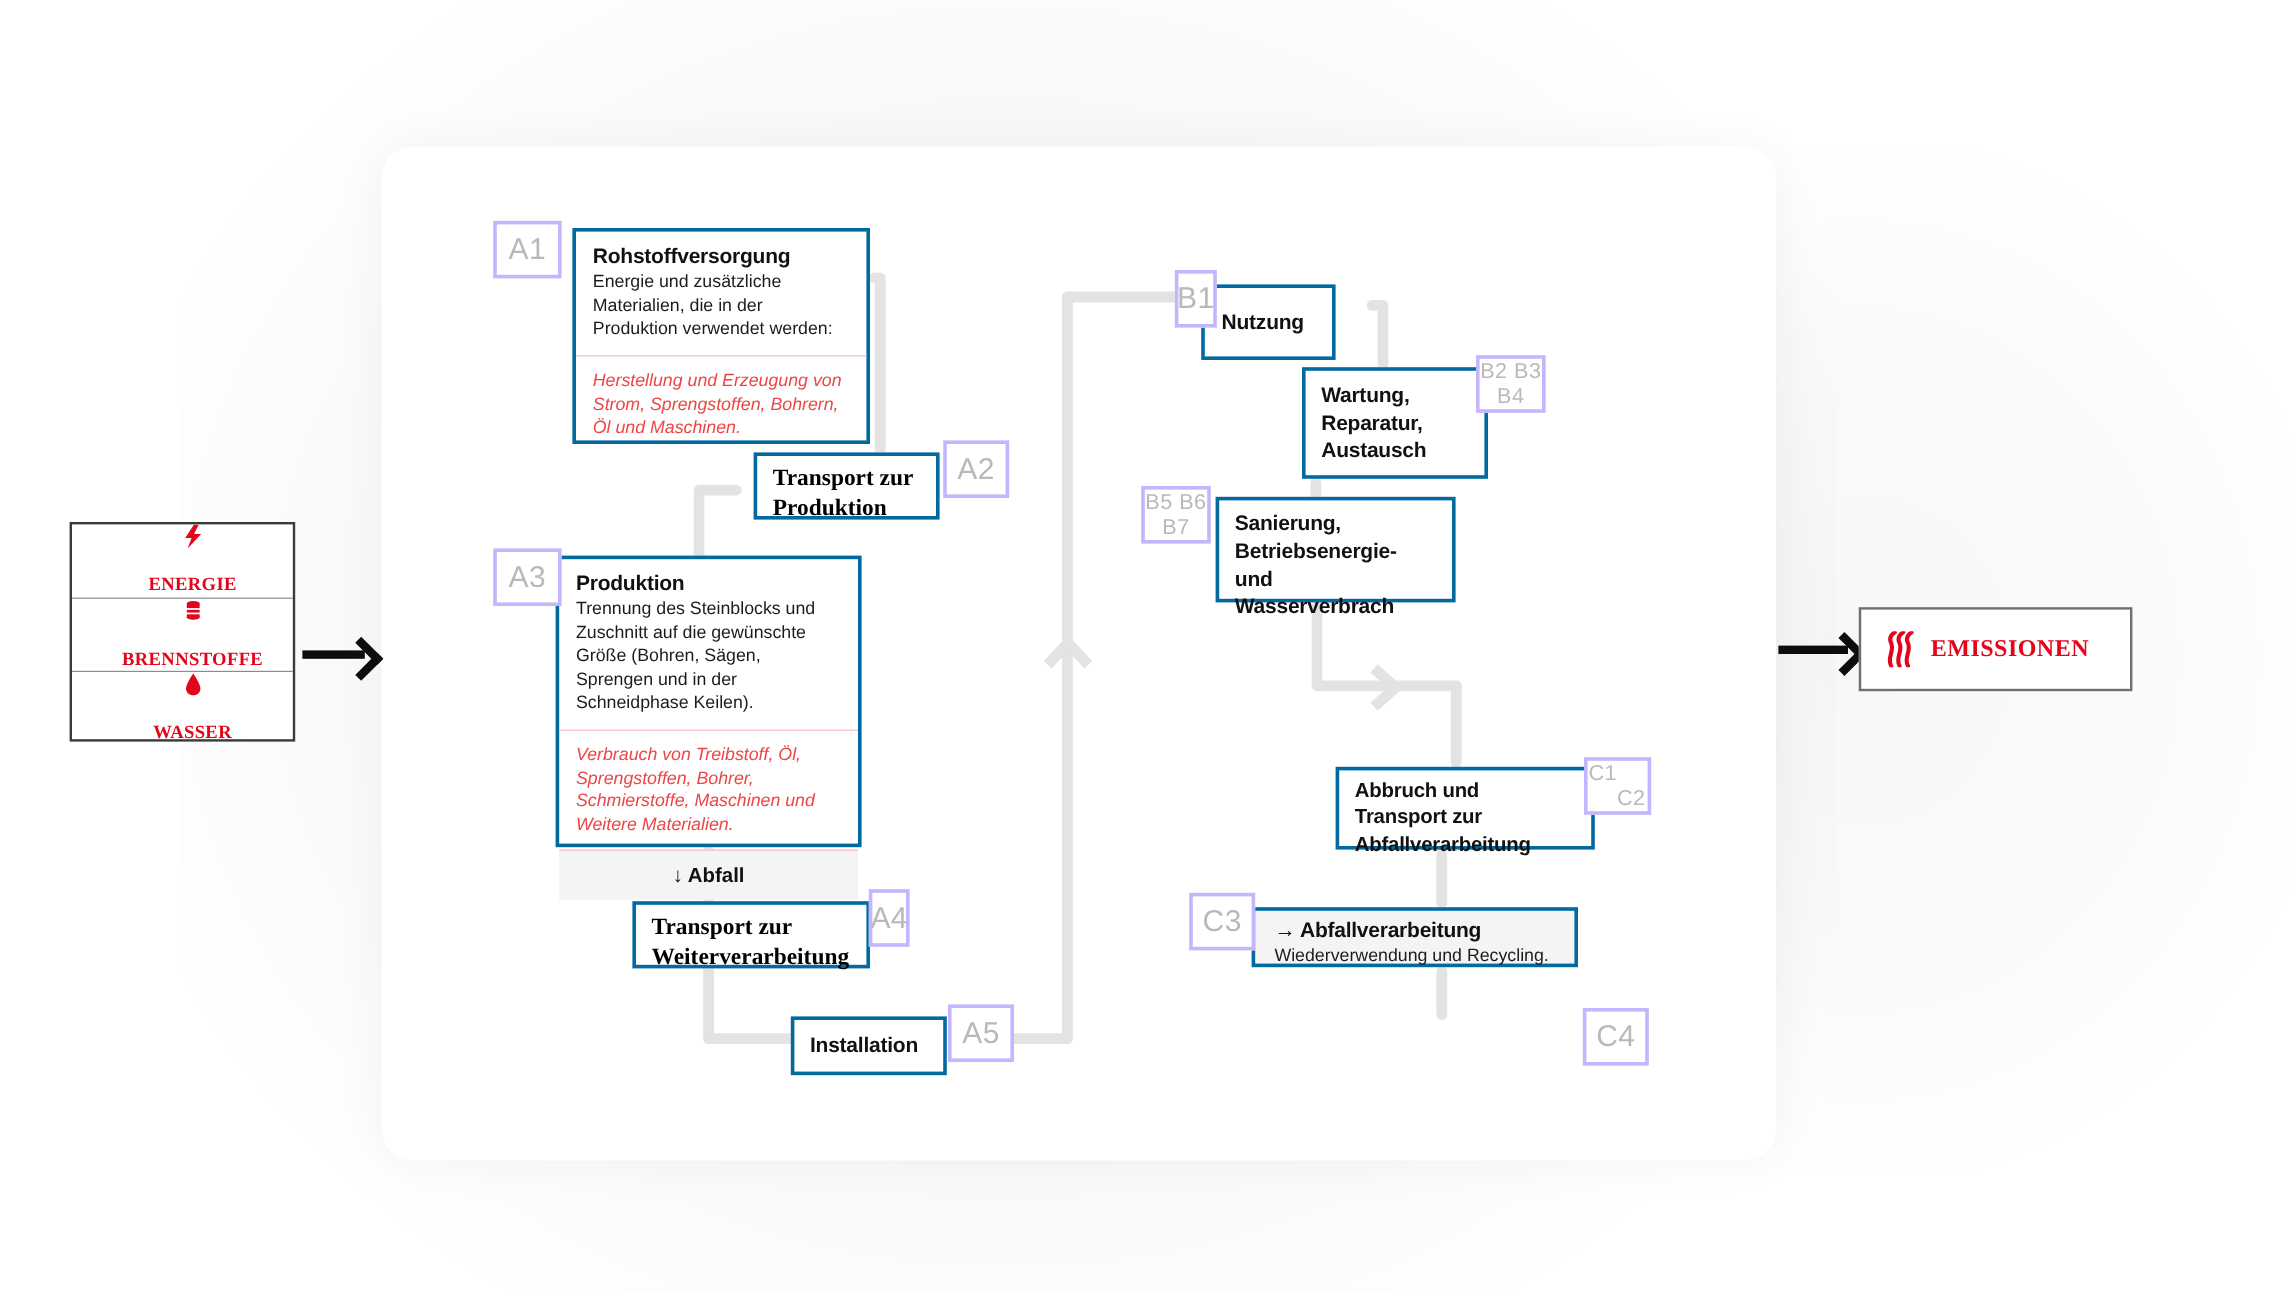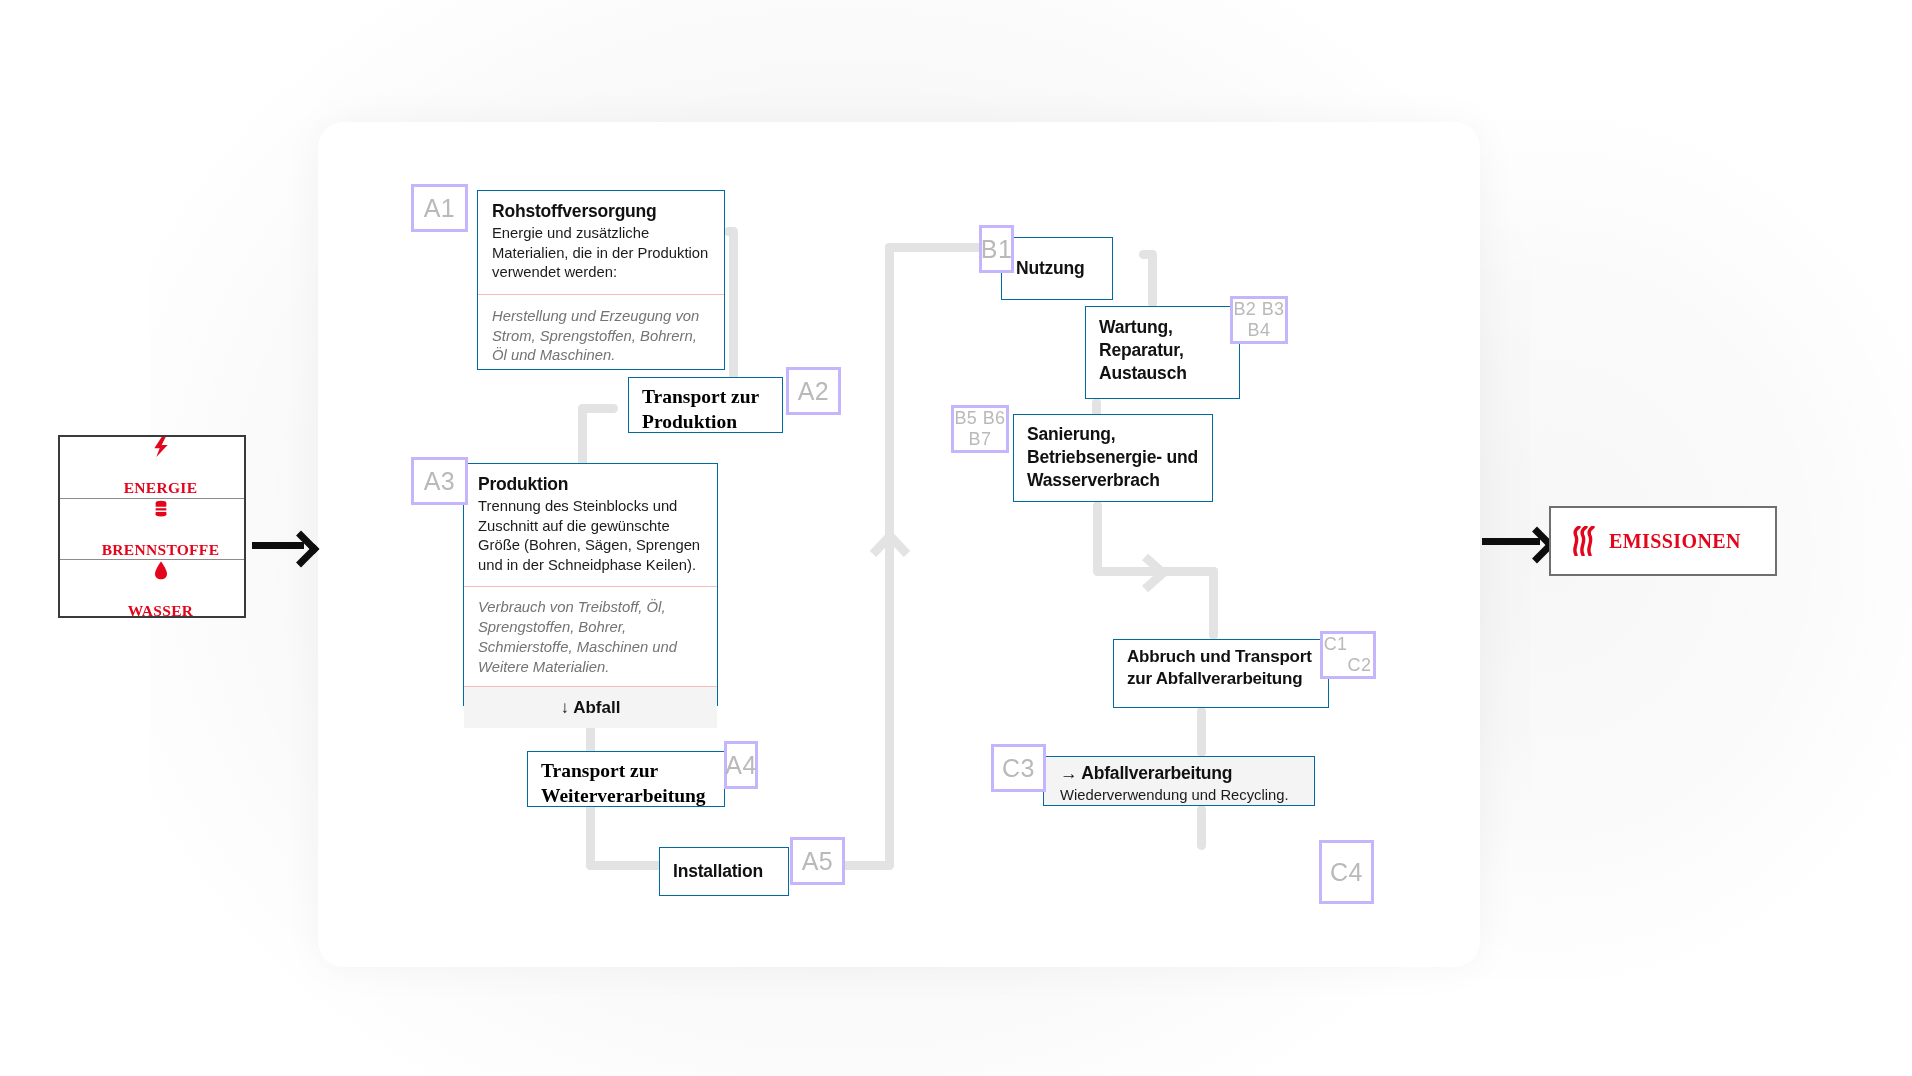--- a/index.html
+++ b/index.html
@@ -34,42 +34,42 @@
   }
 
   
   .conn{position:absolute;background:#e3e3e3;}
   .conn.r{border-radius:5px;}
   .arrowhead{position:absolute;width:0;height:0;}
 
   
   .box{
     position:absolute;
-    border:1px solid #0369a1;
+    border:3px solid #0369a1;
     background:#ffffff;
     box-sizing:border-box;
   }
   .box .sec{
     border-top:1px solid #f6bcbd;
   }
   .box .pad{padding:9px 13px 11px 14px;}
   .title-sans{
     font-family:"Liberation Sans",sans-serif;
     font-weight:bold;font-size:17.5px;color:#111;letter-spacing:-0.2px;
     line-height:1.32;
   }
   .title-serif{
     font-family:"Liberation Serif",serif;
     font-weight:bold;font-size:19.5px;color:#000;line-height:1.28;
   }
   .body-txt{
     font-size:14.8px;color:#1b1b1b;line-height:1.32;margin-top:1px;
   }
   .ital-txt{
-    font-size:14.8px;color:#737373;line-height:1.34;font-style:italic;
+    font-size:14.8px;color:#ef4444;line-height:1.34;font-style:italic;
   }
   .greyfill{background:#f4f4f4;}
   .rowline{font-family:"Liberation Sans",sans-serif;font-weight:bold;font-size:17px;color:#111;}
 
   
   .tag{
     position:absolute;
     border:3px solid #c4b5fd;
     background:#ffffff;
     box-sizing:border-box;
@@ -303,17 +303,17 @@
   <div class="box greyfill" style="left:1043px;top:756px;width:272px;height:50px;">
     <div class="pad" style="padding:5px 13px 4px 16px;">
       <div class="title-sans">→ Abfallverarbeitung</div>
       <div class="body-txt">Wiederverwendung und Recycling.</div>
     </div>
   </div>
   <div class="tag" style="left:991px;top:744px;width:55px;height:48px;">
     <span>C3</span>
   </div>
 
-  <div class="tag" style="left:1319px;top:840px;width:55px;height:64px;">
+  <div class="tag" style="left:1319px;top:840px;width:55px;height:48px;">
     <span>C4</span>
   </div>
 
 </div>
 
 </body></html>

